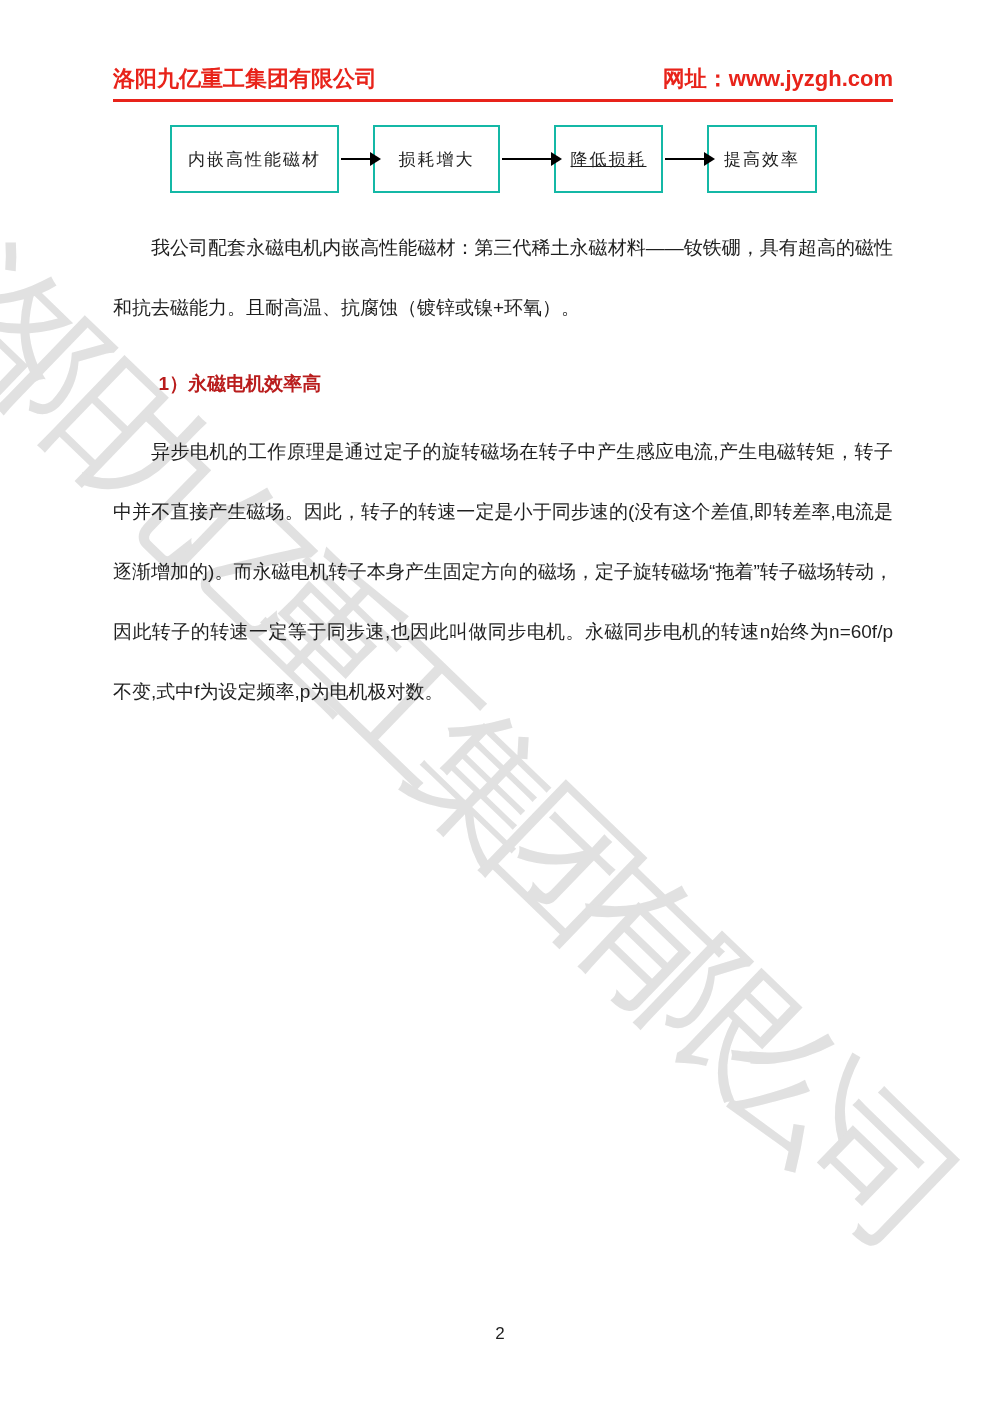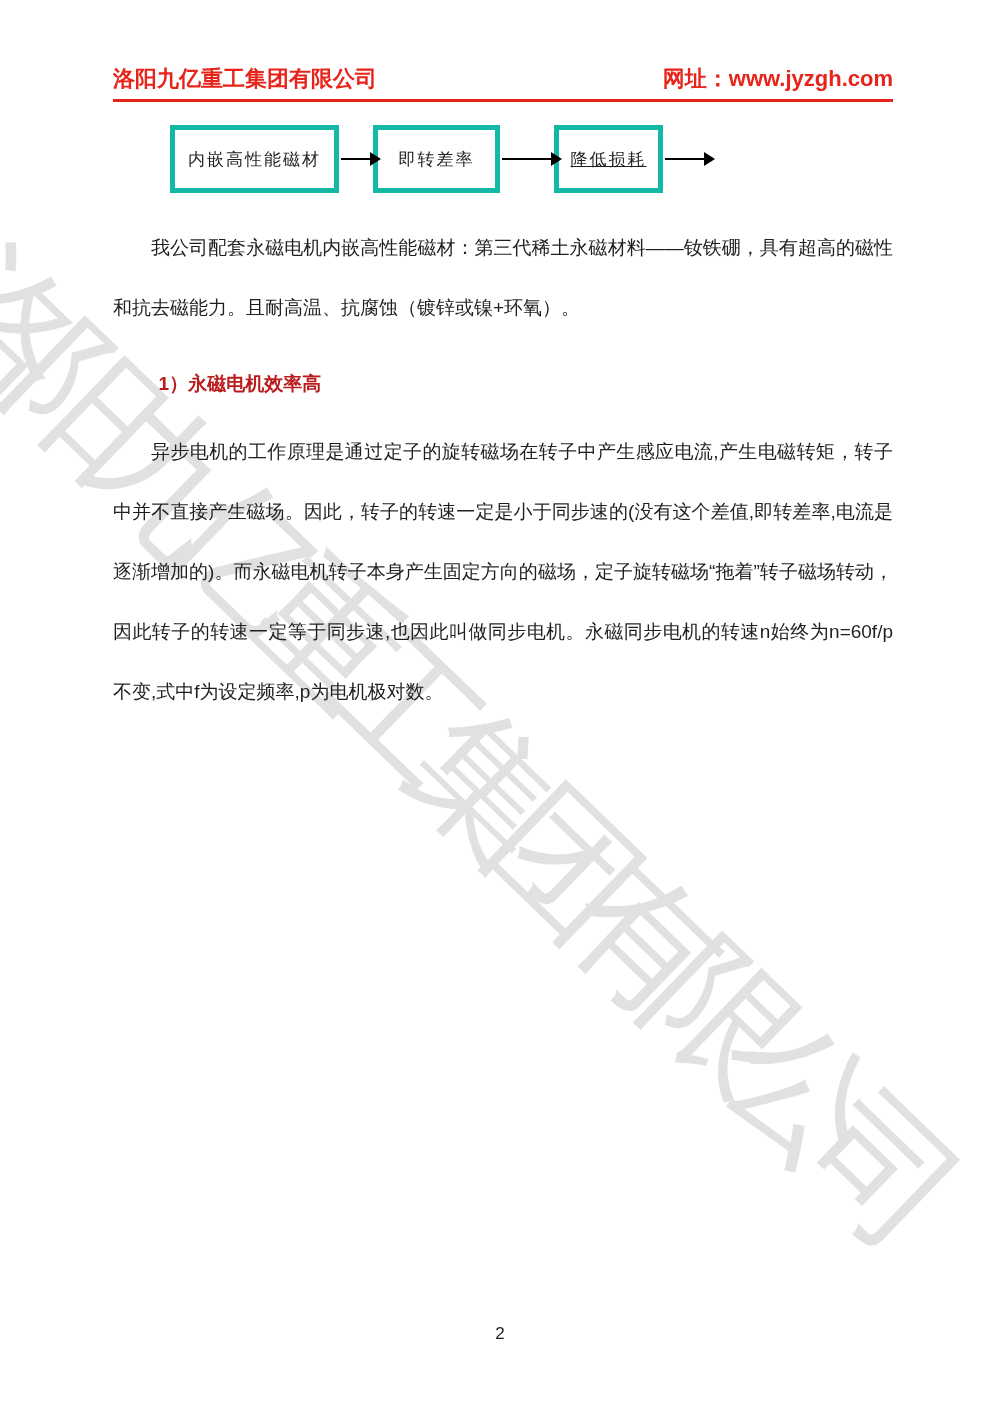--- a/index.html
+++ b/index.html
@@ -53,21 +53,21 @@
   }
   
   .flowchart {
     margin-top: 23px;
     margin-left: 57px;
     display: flex;
     align-items: center;
   }
   .fc-box {
     height: 68px;
-    border: 5px solid #14b8a6;
+    border: 2px solid #14b8a6;
     display: flex;
     align-items: center;
     justify-content: center;
     font-family: "Liberation Serif", serif;
     font-size: 17px;
     color: #1f1f1f;
     letter-spacing: 2px;
     background: #ffffff;
     flex: none;
   }
@@ -134,24 +134,25 @@
   <div class="content">
 
     <div class="header">
       <span class="company">洛阳九亿重工集团有限公司</span>
       <span class="website">网址：www.jyzgh.com</span>
     </div>
 
     <div class="flowchart">
       <div class="fc-box b1">内嵌高性能磁材</div>
       <div class="fc-arrow a1"></div>
-      <div class="fc-box b2">即转差率</div>
+      <div class="fc-box b2">损耗增大</div>
       <div class="fc-arrow a2"></div>
       <div class="fc-box b3">降低损耗</div>
       <div class="fc-arrow a3"></div>
+      <div class="fc-box b4">提高效率</div>
     </div>
 
     <div class="bodytext">
       <p class="para first">我公司配套永磁电机内嵌高性能磁材：第三代稀土永磁材料——钕铁硼，具有超高的磁性和抗去磁能力。且耐高温、抗腐蚀（镀锌或镍+环氧）。</p>
       <h3 class="heading">1）永磁电机效率高</h3>
       <p class="para">异步电机的工作原理是通过定子的旋转磁场在转子中产生感应电流,产生电磁转矩，转子中并不直接产生磁场。因此，转子的转速一定是小于同步速的(没有这个差值,即转差率,电流是逐渐增加的)。而永磁电机转子本身产生固定方向的磁场，定子旋转磁场“拖着”转子磁场转动，因此转子的转速一定等于同步速,也因此叫做同步电机。永磁同步电机的转速n始终为n=60f/p不变,式中f为设定频率,p为电机极对数。</p>
     </div>
 
   </div>
 

